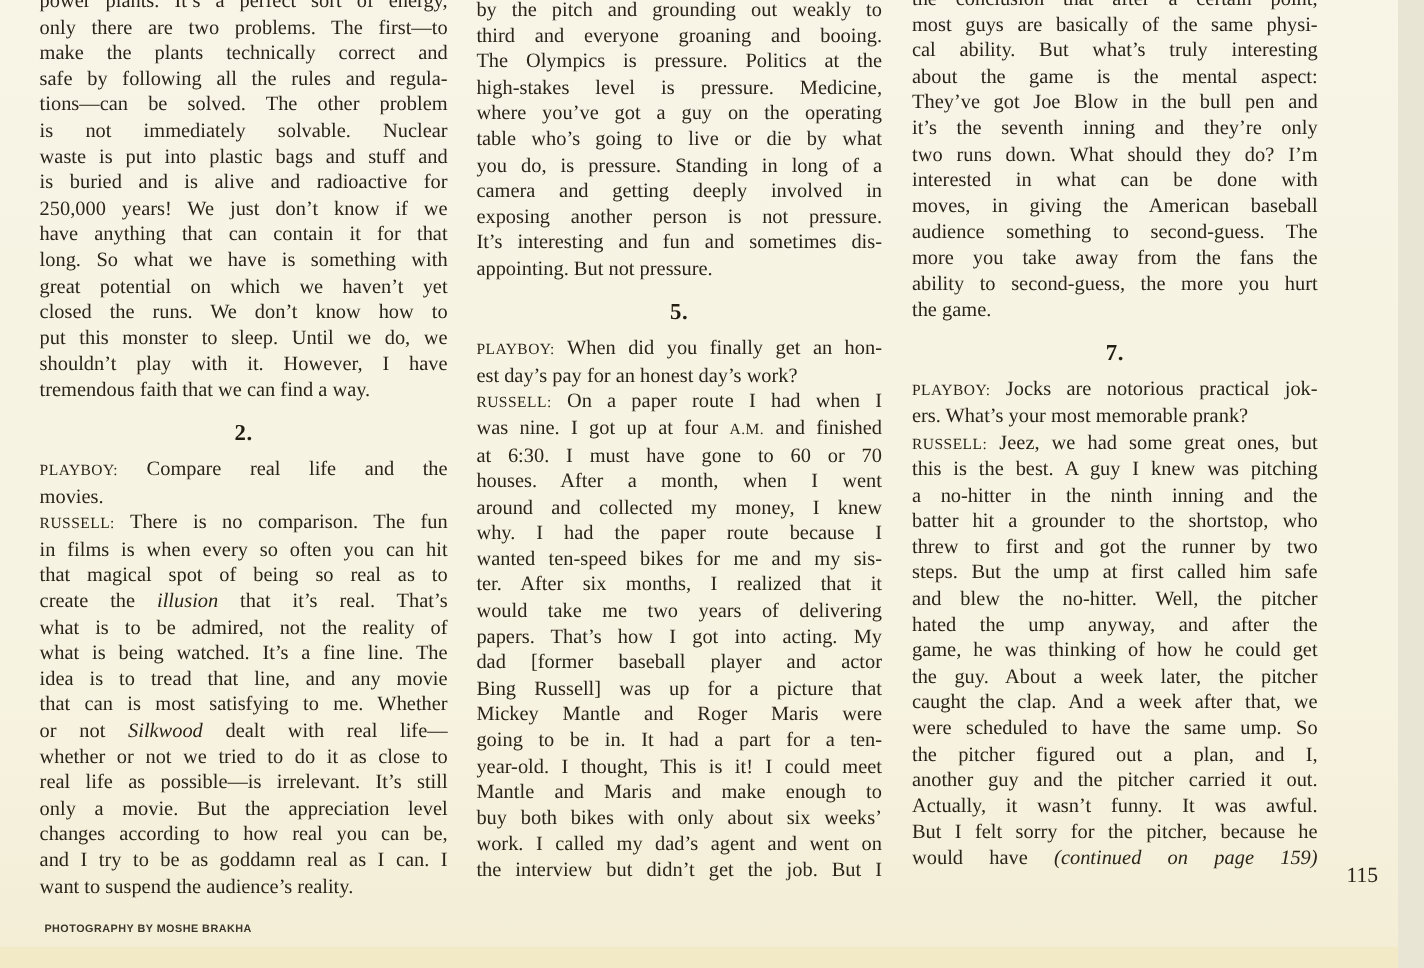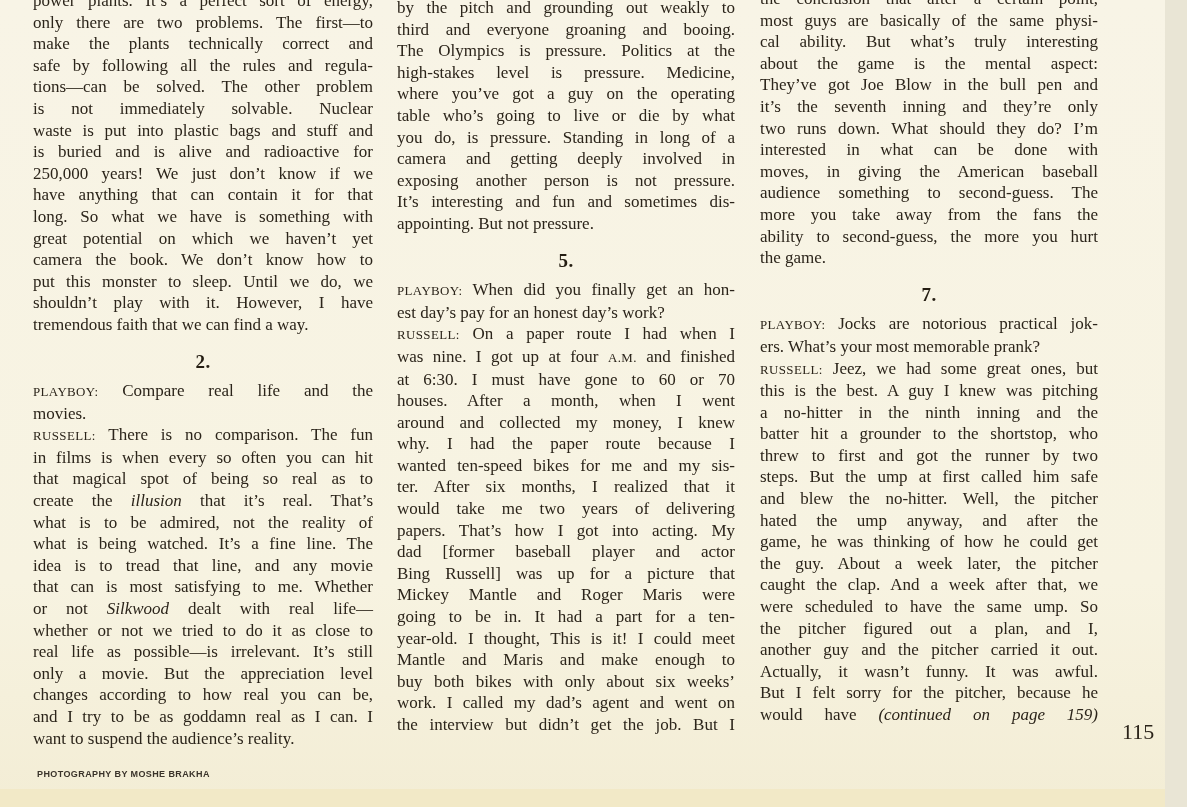--- a/index.html
+++ b/index.html
@@ -13,21 +13,21 @@
   .col2 { left:397px; top:-3px;  width:338px; }
   .col3 { left:760px; top:-12px; width:338px; }
   .line { text-align:justify; text-align-last:justify; }
   .line.lastline { text-align-last:left; }
   .sc { font-size:0.76em; letter-spacing:0.4px; }
   .i  { font-style:italic; }
   .qnum {
     font-weight:700; font-size:19px; text-align:center;
     margin:15px 0 8px; letter-spacing:0.5px; color:#241d12;
   }
-  .folio { position:absolute; left:1122px; top:719px; font-size:22px; color:#2b241a; }
+  .folio { position:absolute; left:1122px; top:719px; font-size:18px; color:#2b241a; }
   .credit {
     position:absolute; left:37px; top:769px;
     font-family:"Liberation Sans", sans-serif; font-size:9px; font-weight:700;
     letter-spacing:0.4px; color:#3a332a;
   }
   .bottom-band {
     position:absolute; left:0; top:789px; width:1187px; height:18px;
     background:rgba(240,229,187,0.55);
   }
 </style>
@@ -42,21 +42,21 @@
         <div class="line"><span>make the plants technically correct and</span></div>
         <div class="line"><span>safe by following all the rules and regula-</span></div>
         <div class="line"><span>tions—can be solved. The other problem</span></div>
         <div class="line"><span>is not immediately solvable. Nuclear</span></div>
         <div class="line"><span>waste is put into plastic bags and stuff and</span></div>
         <div class="line"><span>is buried and is alive and radioactive for</span></div>
         <div class="line"><span>250,000 years! We just don’t know if we</span></div>
         <div class="line"><span>have anything that can contain it for that</span></div>
         <div class="line"><span>long. So what we have is something with</span></div>
         <div class="line"><span>great potential on which we haven’t yet</span></div>
-        <div class="line"><span>camera the book. We don’t know how to</span></div>
+        <div class="line"><span>closed the runs. We don’t know how to</span></div>
         <div class="line"><span>put this monster to sleep. Until we do, we</span></div>
         <div class="line"><span>shouldn’t play with it. However, I have</span></div>
         <div class="line lastline"><span>tremendous faith that we can find a way.</span></div>
       </div>
       <div class="qnum">2.</div>
       <div class="para">
         <div class="line"><span class="sc">PLAYBOY:</span><span> Compare real life and the</span></div>
         <div class="line lastline"><span>movies.</span></div>
       </div>
       <div class="para">

